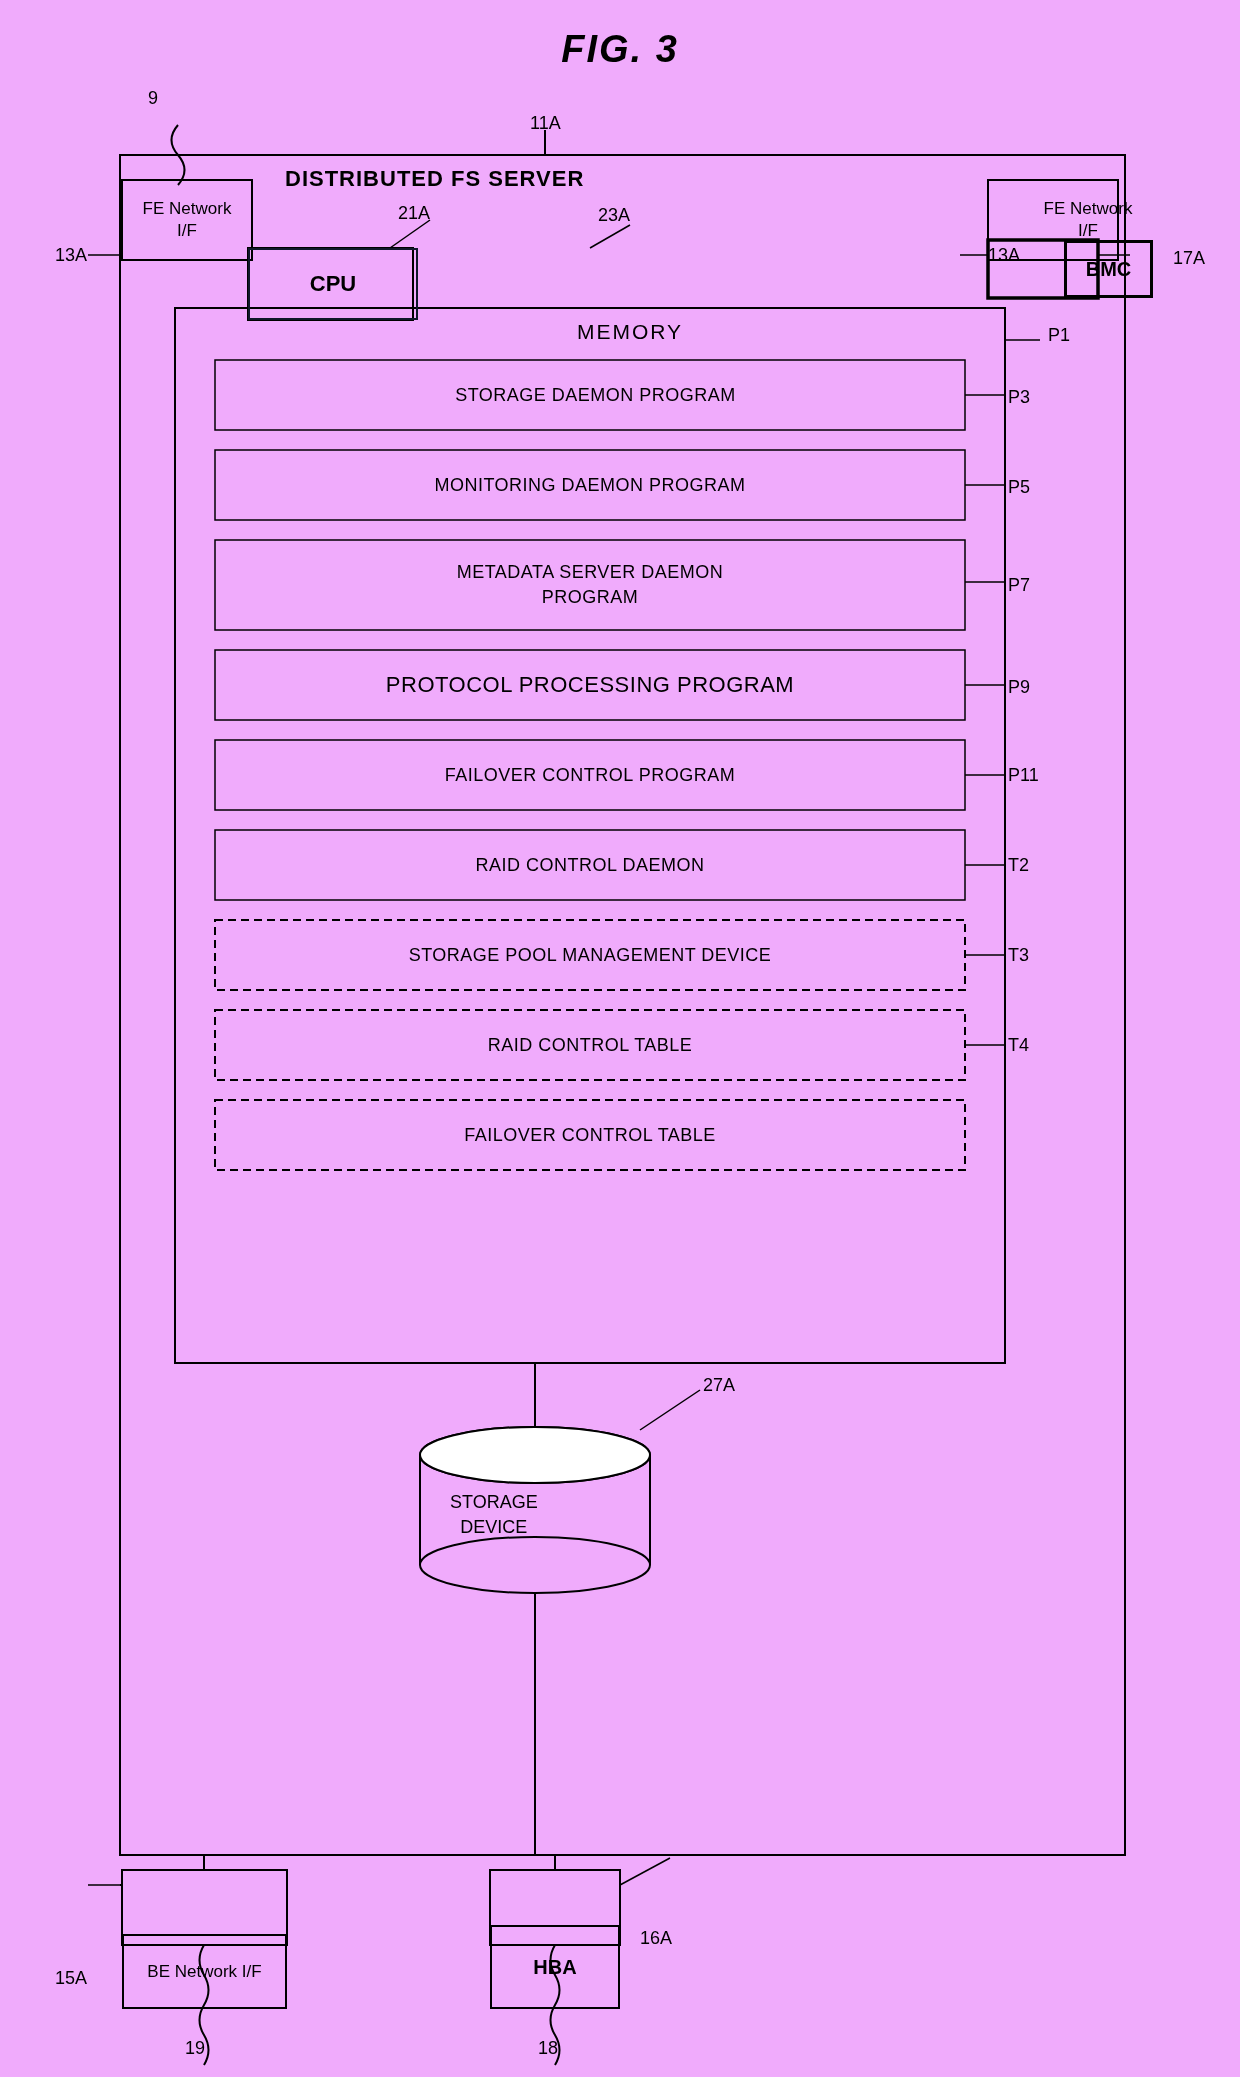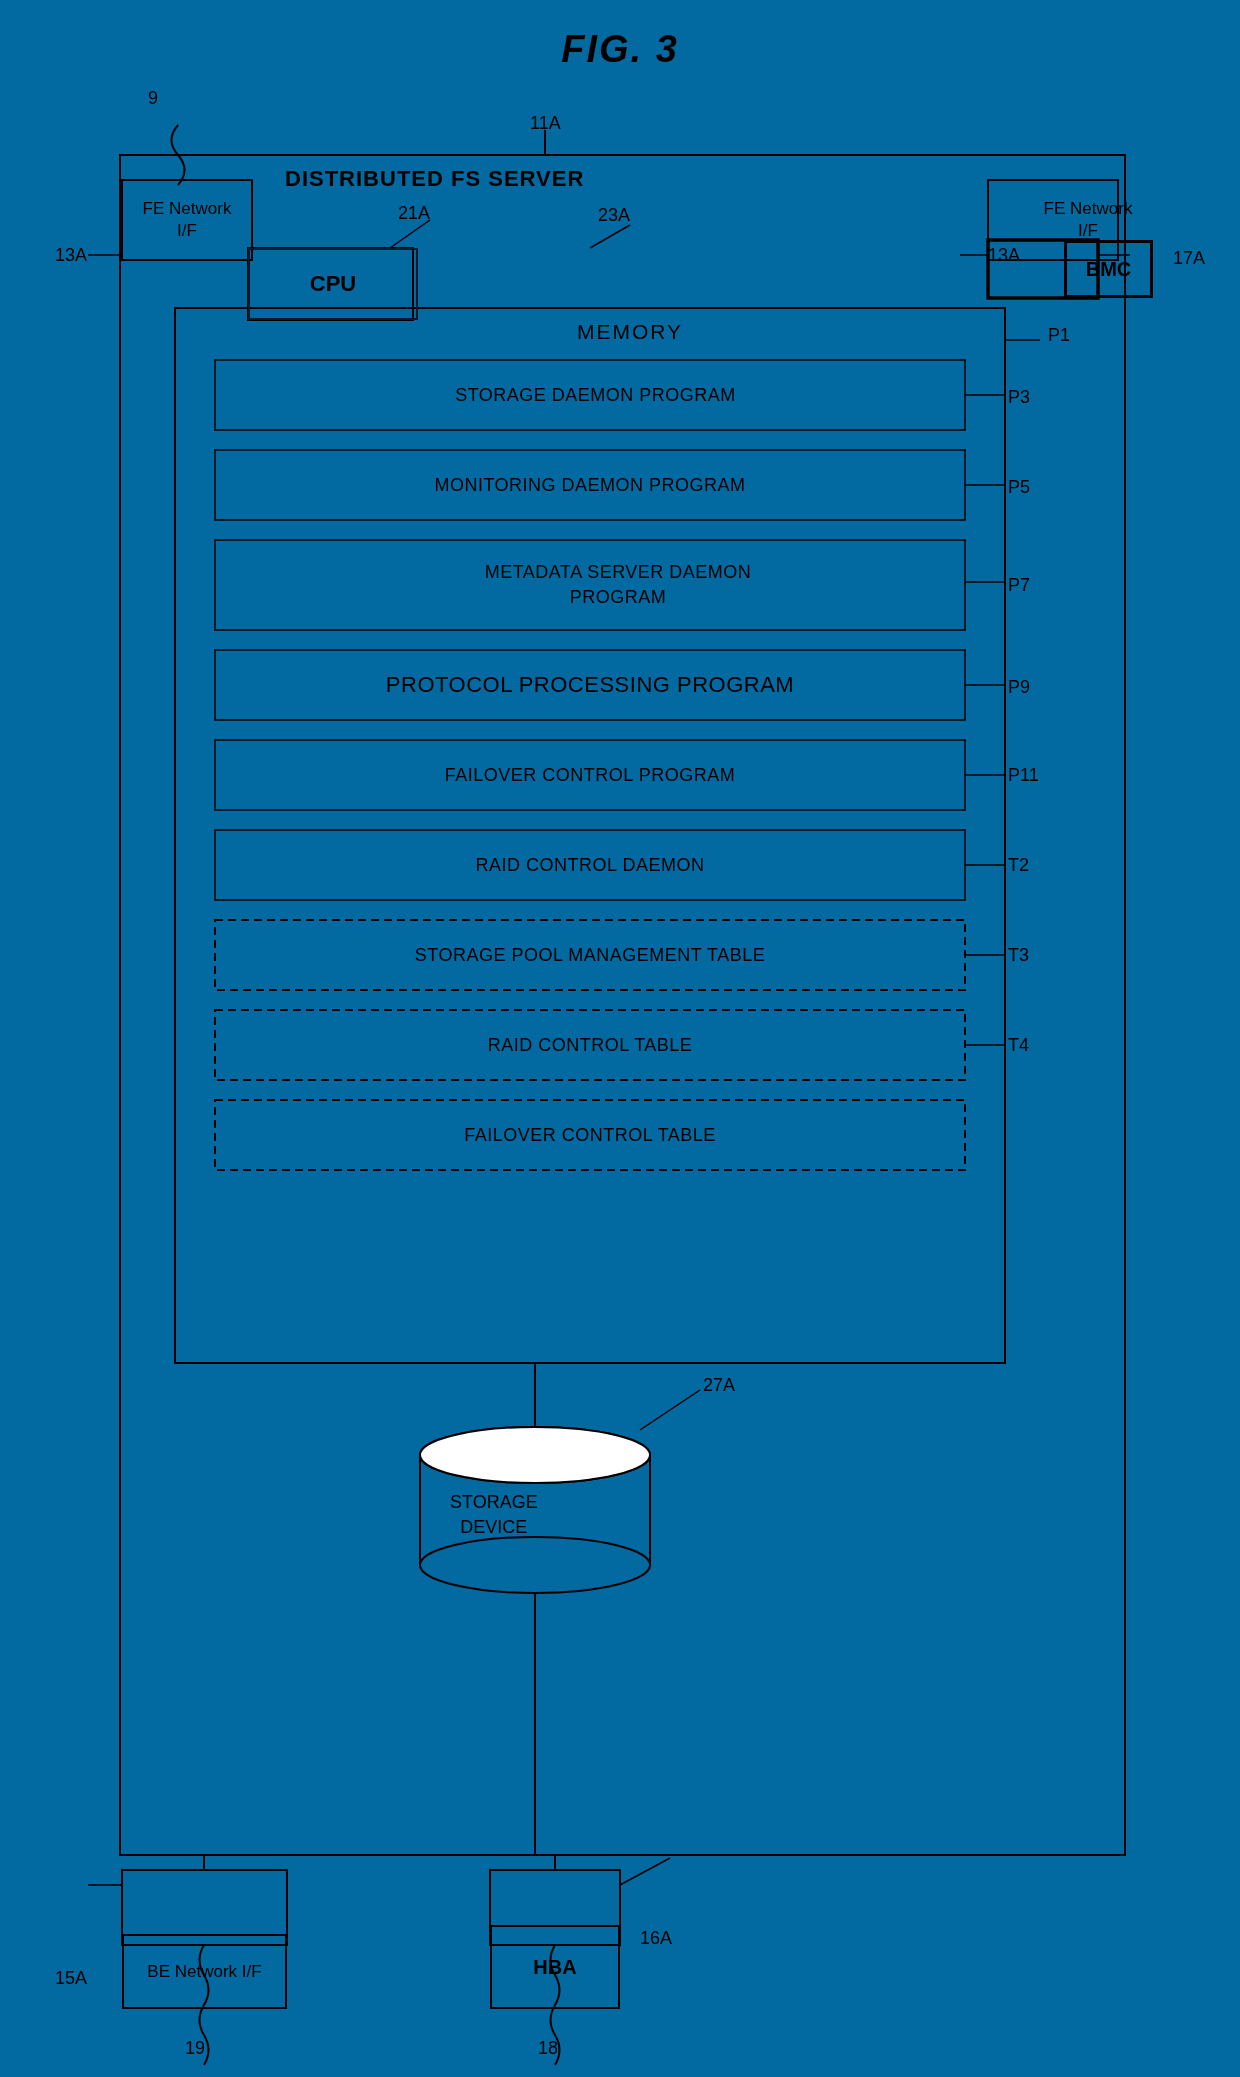--- a/index.html
+++ b/index.html
@@ -9,21 +9,21 @@
       background: #fff;
       font-family: Arial, sans-serif;
       position: relative;
       overflow: hidden;
     }
 
     .page-container {
       width: 1240px;
       height: 2077px;
       position: relative;
-      background: #0369a1;
+      background: #f0abfc;
     }
 
     
     .fig-title {
       position: absolute;
       top: 28px;
       left: 0; right: 0;
       text-align: center;
       font-style: italic;
       font-size: 38px;
@@ -192,42 +192,42 @@
   <div style="position:absolute; top:360px; left:215px; width:750px; height:70px; display:flex; align-items:center; justify-content:center; font-size:18px; letter-spacing:0.5px;padding-left:11px;">
     <span>STORAGE DAEMON PROGRAM</span>
   </div>
   <div class="ref" style="top:387px; left:1008px;">P3</div>
 
   <div style="position:absolute; top:450px; left:215px; width:750px; height:70px; display:flex; align-items:center; justify-content:center; font-size:18px; letter-spacing:0.5px;">
     <span>MONITORING DAEMON PROGRAM</span>
   </div>
   <div class="ref" style="top:477px; left:1008px;">P5</div>
 
-  <div style="position:absolute; top:540px; left:215px; width:750px; height:90px; display:flex; align-items:center; justify-content:center; font-size:18px; letter-spacing:0.5px; text-align:center; line-height:1.4;margin-left:28px;">
+  <div style="position:absolute; top:540px; left:215px; width:750px; height:90px; display:flex; align-items:center; justify-content:center; font-size:18px; letter-spacing:0.5px; text-align:center; line-height:1.4;">
     <span>METADATA SERVER DAEMON<br>PROGRAM</span>
   </div>
   <div class="ref" style="top:575px; left:1008px;">P7</div>
 
   <div style="position:absolute; top:650px; left:215px; width:750px; height:70px; display:flex; align-items:center; justify-content:center; font-size:22px; letter-spacing:0.5px;">
     <span>PROTOCOL PROCESSING PROGRAM</span>
   </div>
   <div class="ref" style="top:677px; left:1008px;">P9</div>
 
   <div style="position:absolute; top:740px; left:215px; width:750px; height:70px; display:flex; align-items:center; justify-content:center; font-size:18px; letter-spacing:0.5px;">
     <span>FAILOVER CONTROL PROGRAM</span>
   </div>
   <div class="ref" style="top:765px; left:1008px;">P11</div>
 
   <div style="position:absolute; top:830px; left:215px; width:750px; height:70px; display:flex; align-items:center; justify-content:center; font-size:18px; letter-spacing:0.5px;">
     <span>RAID CONTROL DAEMON</span>
   </div>
   <div class="ref" style="top:855px; left:1008px;">T2</div>
 
   <div style="position:absolute; top:920px; left:215px; width:750px; height:70px; display:flex; align-items:center; justify-content:center; font-size:18px; letter-spacing:0.5px;">
-    <span>STORAGE POOL MANAGEMENT TABLE</span>
+    <span>STORAGE POOL MANAGEMENT DEVICE</span>
   </div>
   <div class="ref" style="top:945px; left:1008px;">T3</div>
 
   <div style="position:absolute; top:1010px; left:215px; width:750px; height:70px; display:flex; align-items:center; justify-content:center; font-size:18px; letter-spacing:0.5px;">
     <span>RAID CONTROL TABLE</span>
   </div>
   <div class="ref" style="top:1035px; left:1008px;">T4</div>
 
   <div style="position:absolute; top:1100px; left:215px; width:750px; height:70px; display:flex; align-items:center; justify-content:center; font-size:18px; letter-spacing:0.5px;">
     <span>FAILOVER CONTROL TABLE</span>

